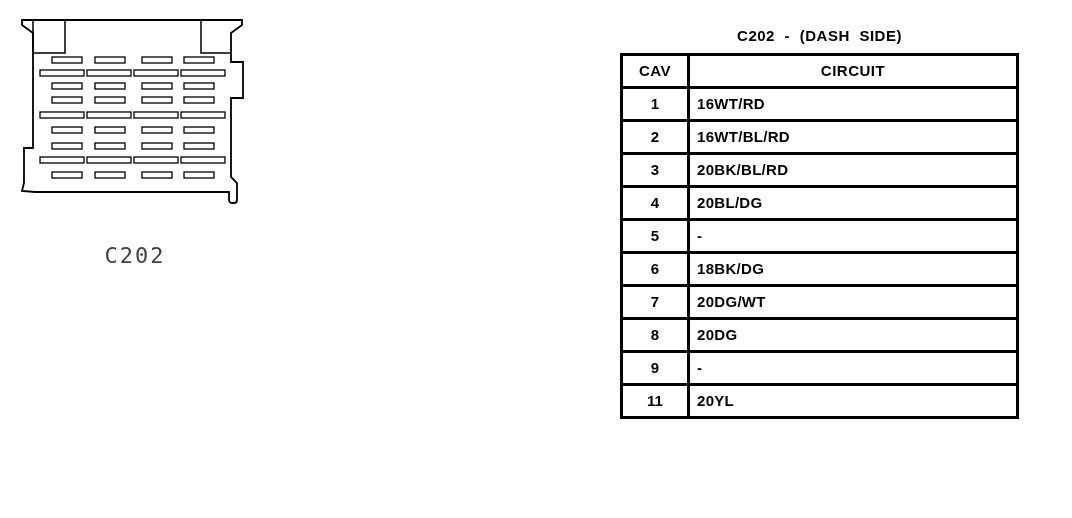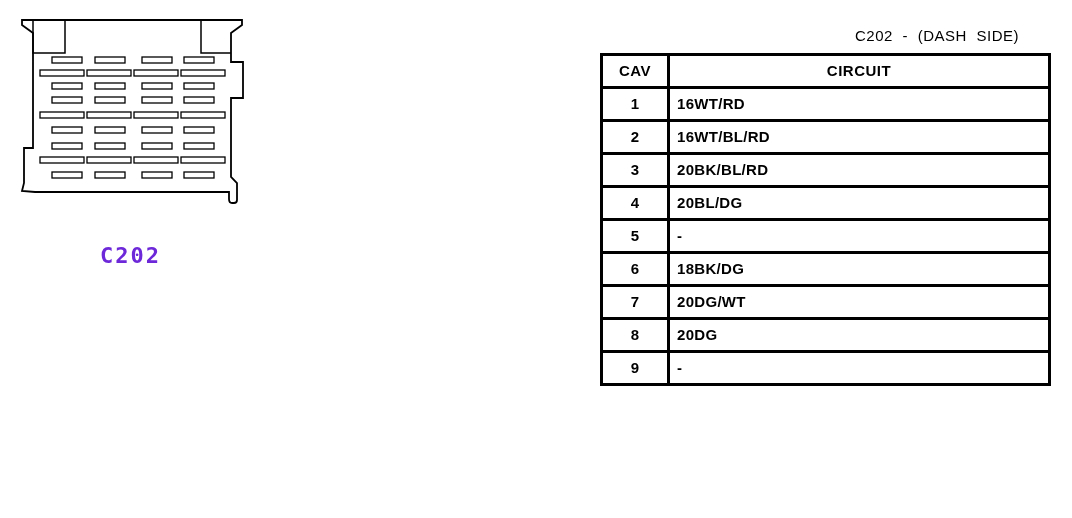--- a/index.html
+++ b/index.html
@@ -12,40 +12,40 @@
     position: relative;
   }
   .page { position: absolute; left: 0; top: 0; width: 1072px; height: 518px; background: #fff; }
 
   
   .connector-svg { position: absolute; left: 0; top: 0; width: 260px; height: 215px; }
 
   .connector-label {
     position: absolute; left: 100px; top: 243px; width: 70px;
     font-family: "DejaVu Sans Mono", monospace;
-    font-weight: bold;
+    font-weight: normal;
     font-size: 22px;
     letter-spacing: 2px;
-    color: #6d28d9;
-    text-align: left;
+    color: #404040;
+    text-align: center;
   }
 
   
   .table-title {
     position: absolute; left: 620px; top: 27px; width: 399px;
-    text-align: right;
+    text-align: center;
     font-size: 15px;
-    font-weight: normal;
+    font-weight: bold;
     letter-spacing: 0.5px;
     word-spacing: 5px;
     white-space: nowrap;
   }
   table.pinout {
-    position: absolute; left: 600px; top: 53px;
-    width: 451px;
+    position: absolute; left: 620px; top: 53px;
+    width: 399px;
     border-collapse: collapse;
     table-layout: fixed;
     background: #fff;
   }
   table.pinout th, table.pinout td {
     border: 3px solid #000;
     font-size: 15px;
     height: 30px;
     line-height: 30px;
     overflow: hidden;
@@ -164,16 +164,20 @@
         <td class="circuit-cell">20DG/WT</td>
       </tr>
       <tr>
         <td class="cav-cell">8</td>
         <td class="circuit-cell">20DG</td>
       </tr>
       <tr>
         <td class="cav-cell">9</td>
         <td class="circuit-cell">-</td>
       </tr>
+      <tr>
+        <td class="cav-cell">11</td>
+        <td class="circuit-cell">20YL</td>
+      </tr>
     </tbody>
   </table>
 
 </div>
 
 </body></html>

